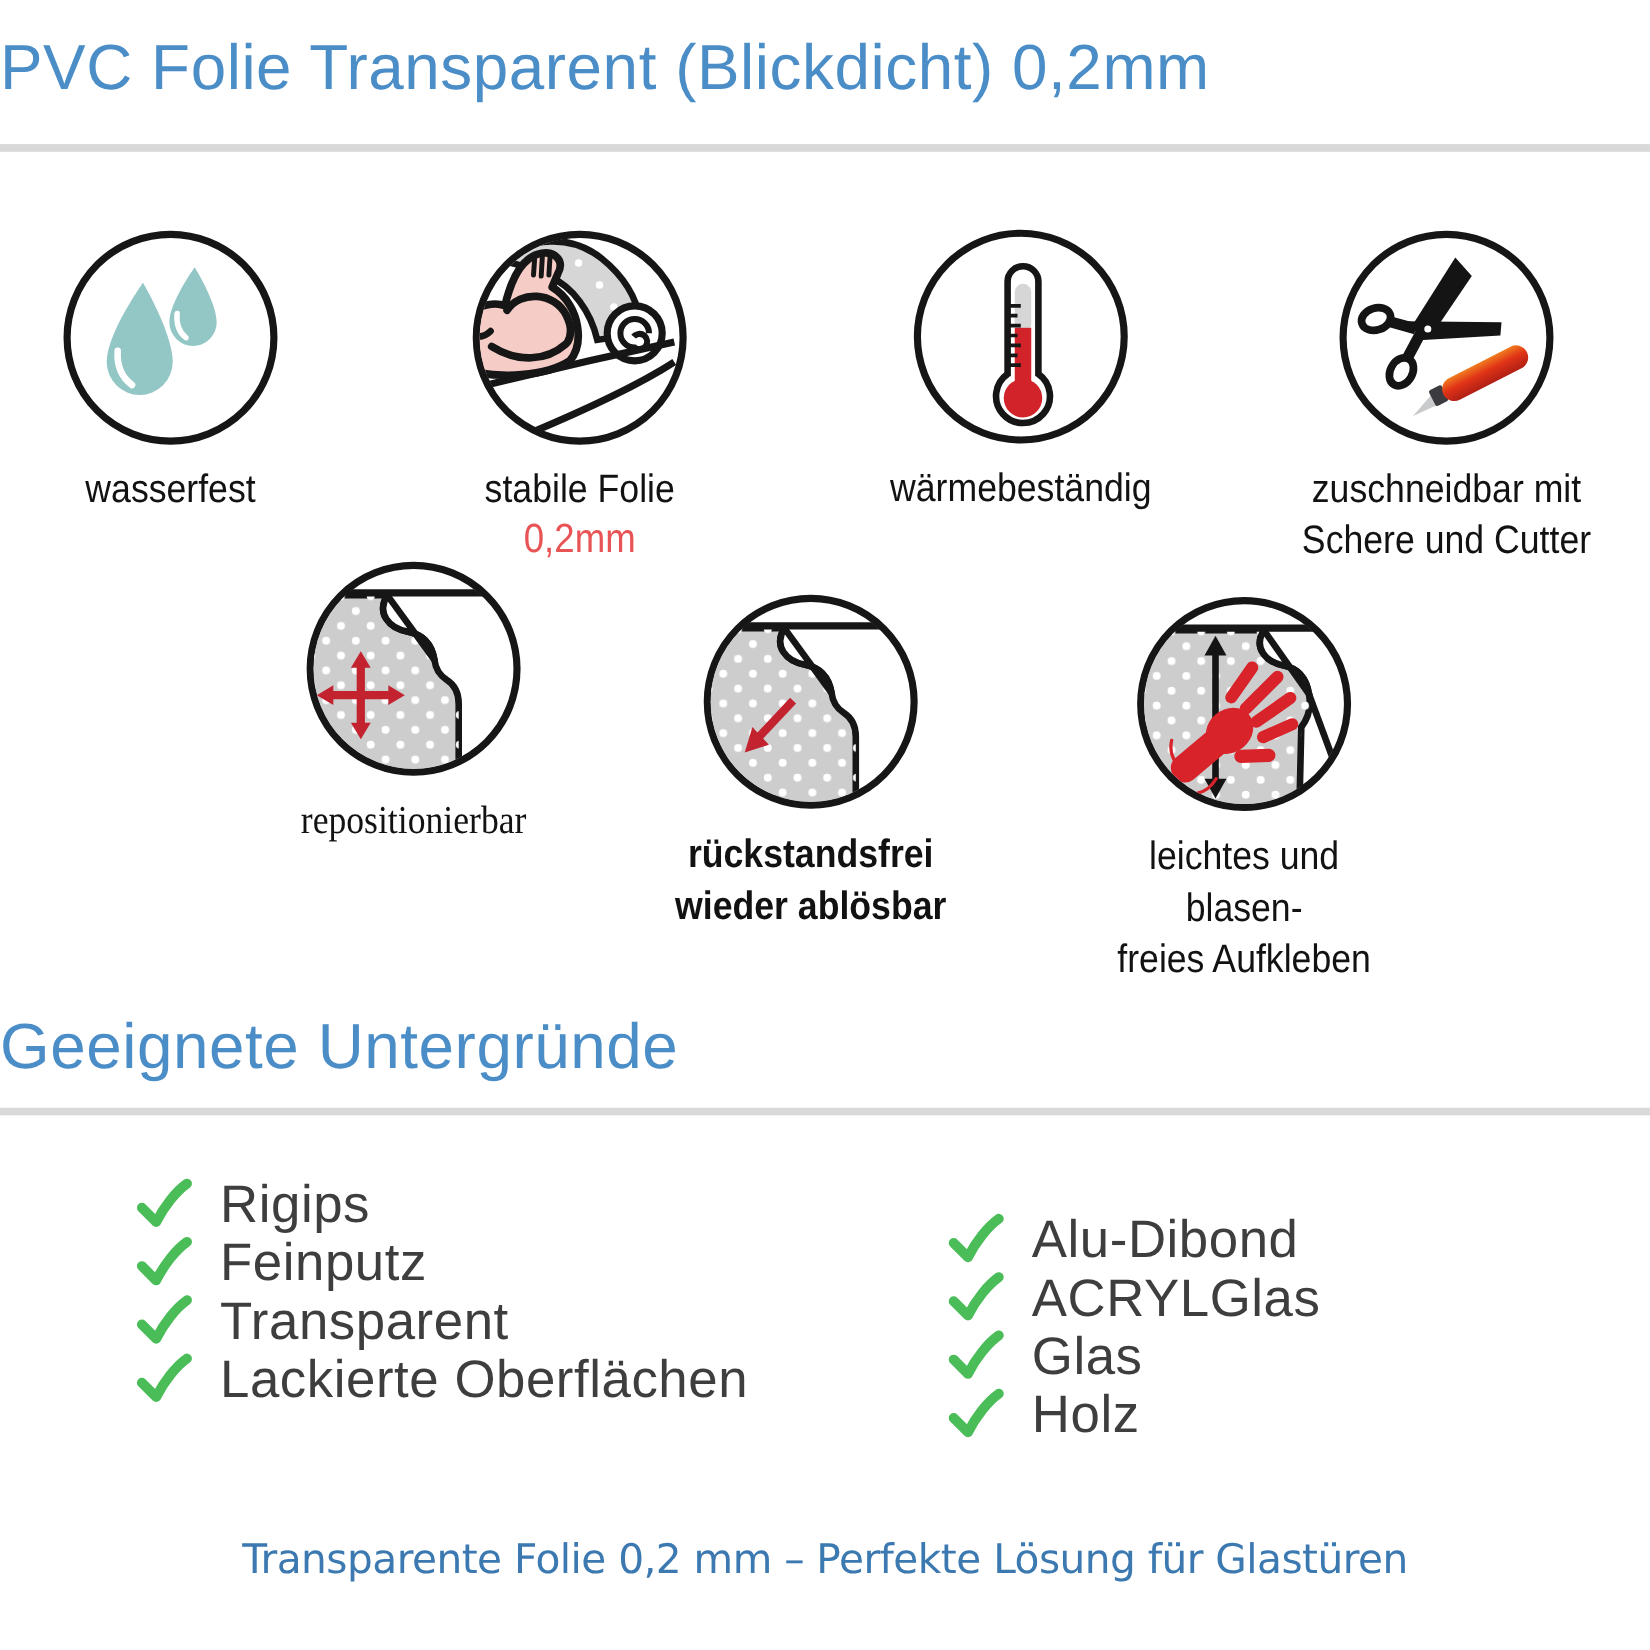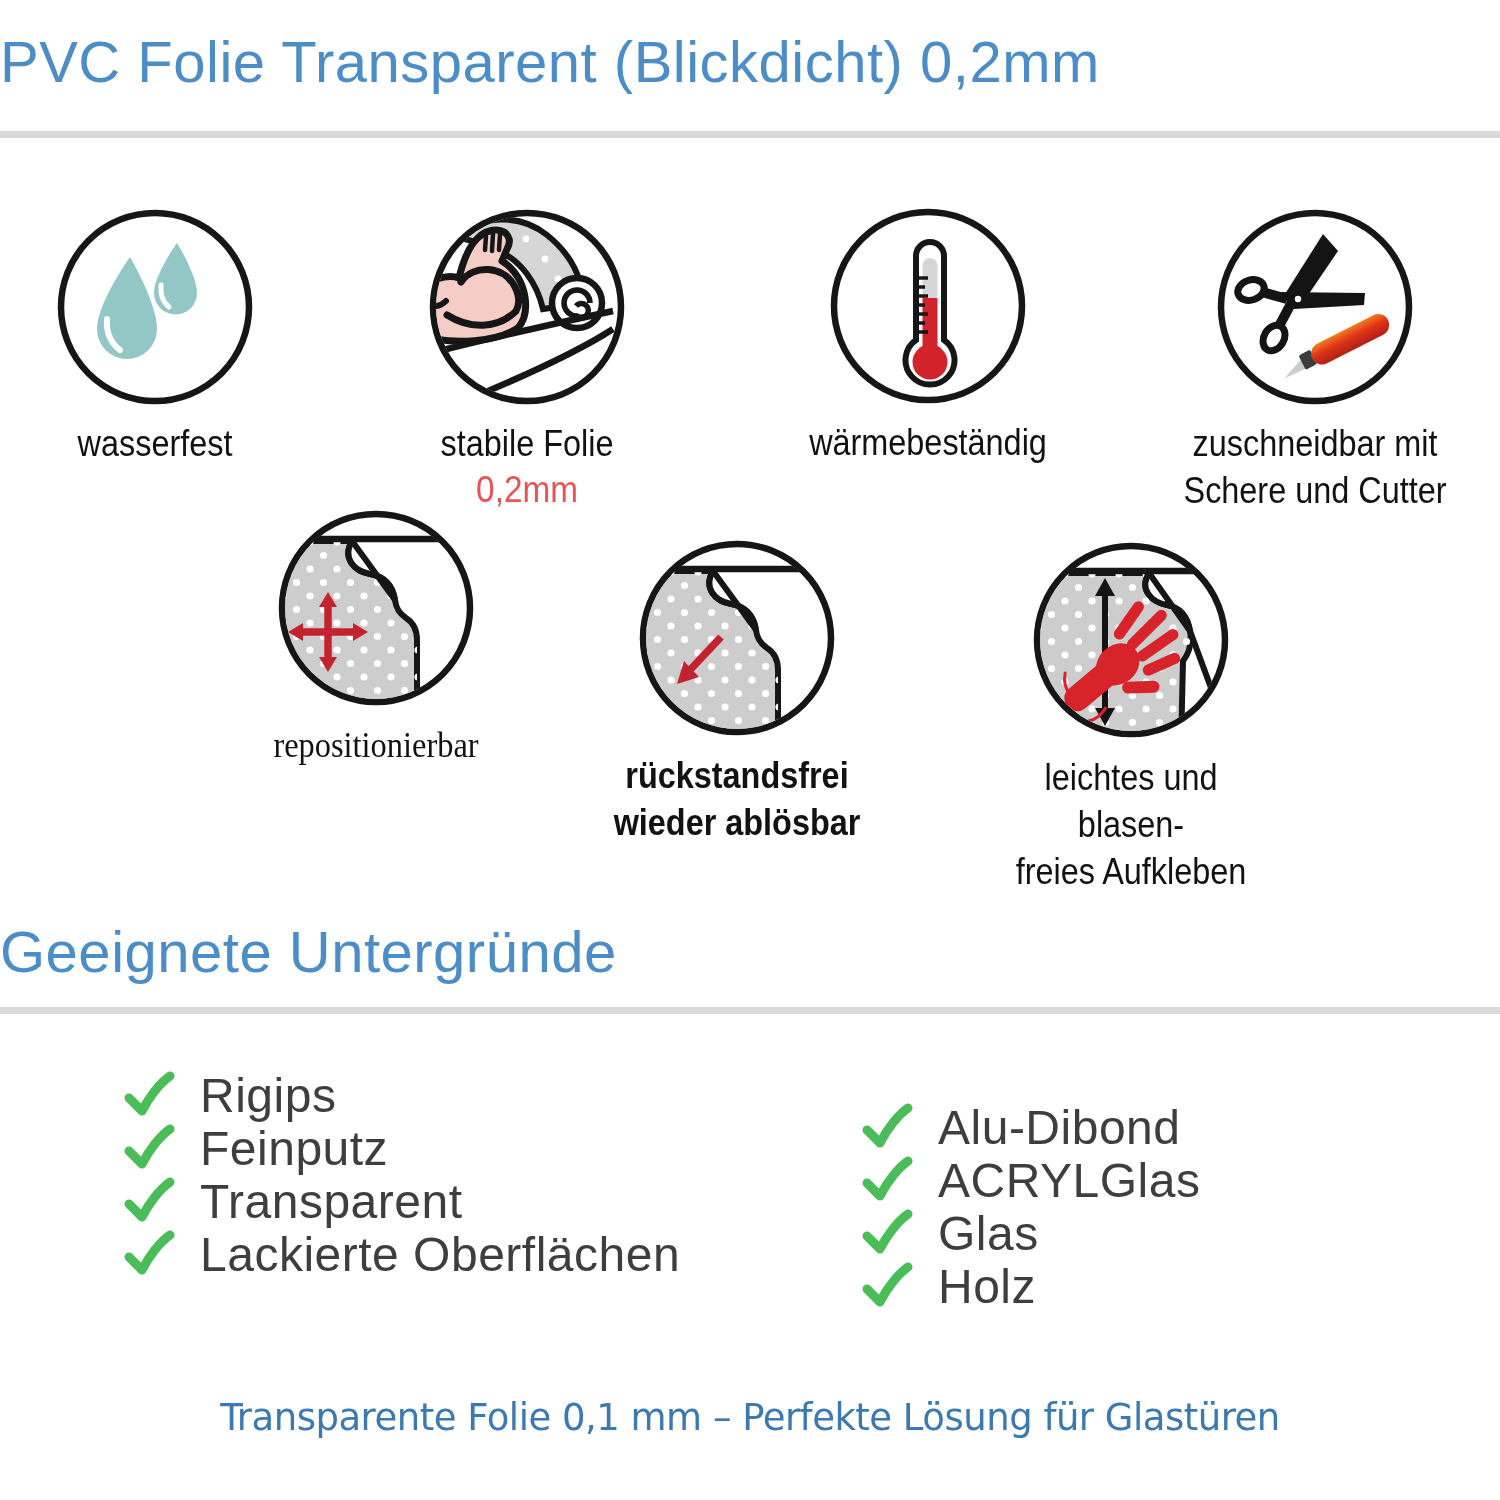--- a/index.html
+++ b/index.html
@@ -260,15 +260,15 @@
       <span class="check-text">Glas</span>
     </div>
     <div class="check-item">
       <svg viewBox="0 0 56 56">
           <path d="M9,30 L22,43 C29,29 40,15 50,8" stroke="#4abd58" stroke-width="9" fill="none" stroke-linecap="round" stroke-linejoin="round"></path>
         </svg>
       <span class="check-text">Holz</span>
     </div>
   </div>
 
-  <div class="footer-line">Transparente Folie 0,1 mm – Perfekte Lösung für Glastüren</div>
+  <div class="footer-line">Transparente Folie 0,2 mm – Perfekte Lösung für Glastüren</div>
 
 </div>
 
 </body></html>

